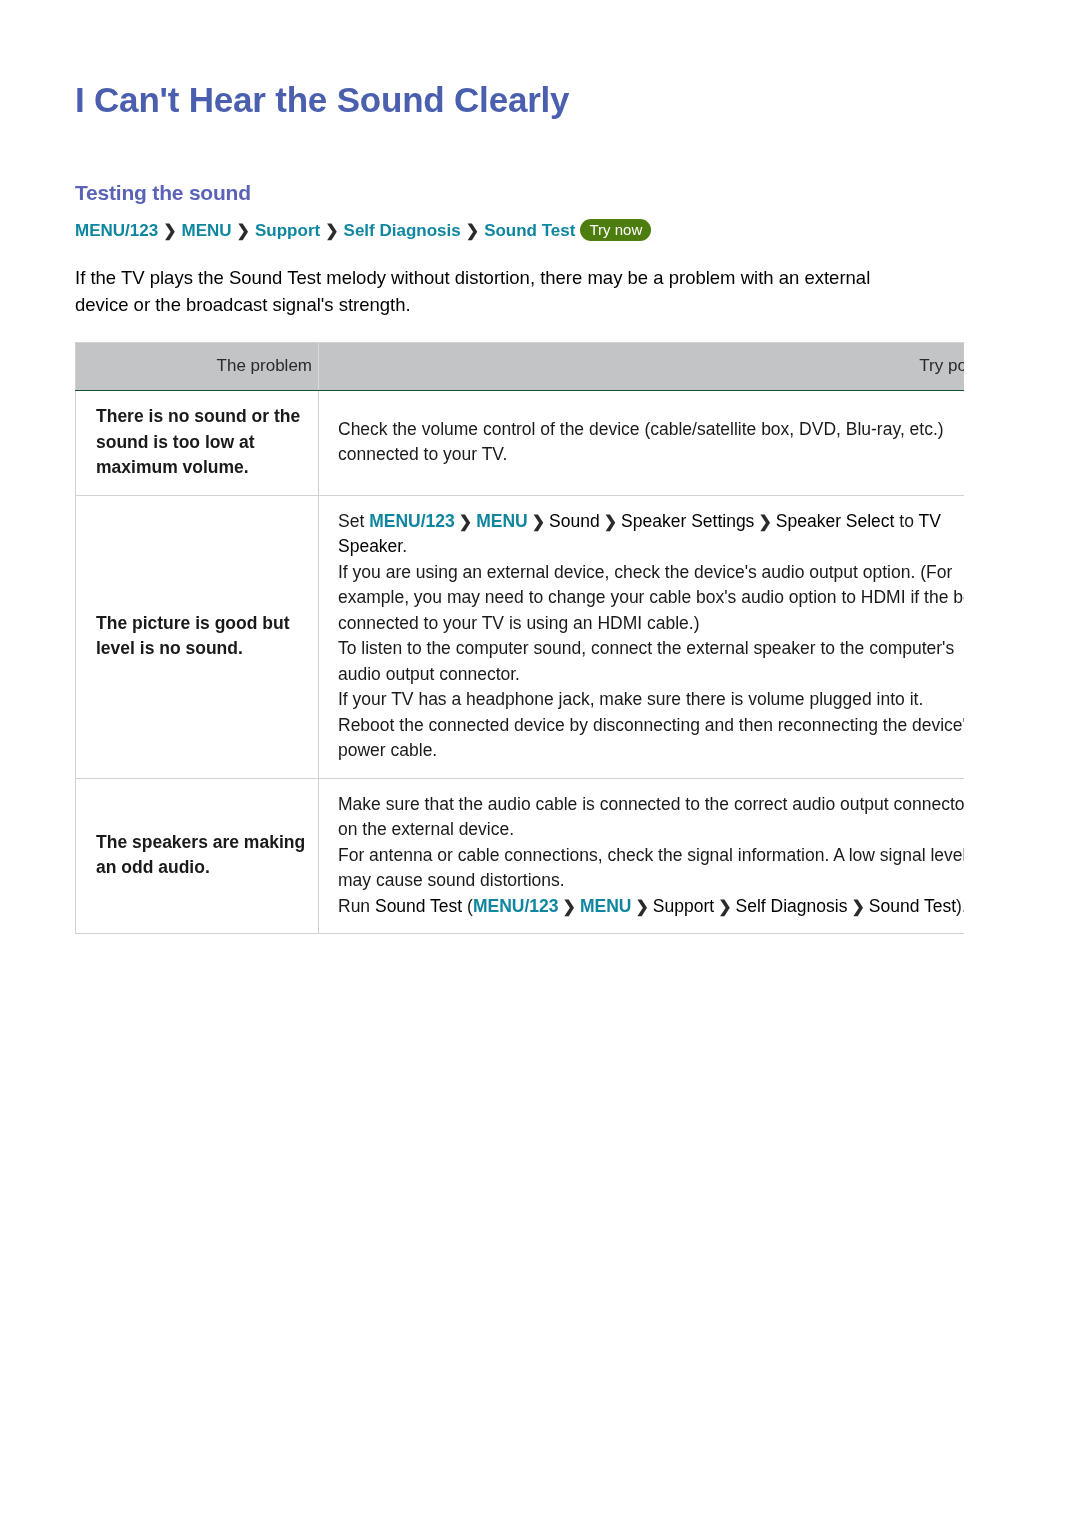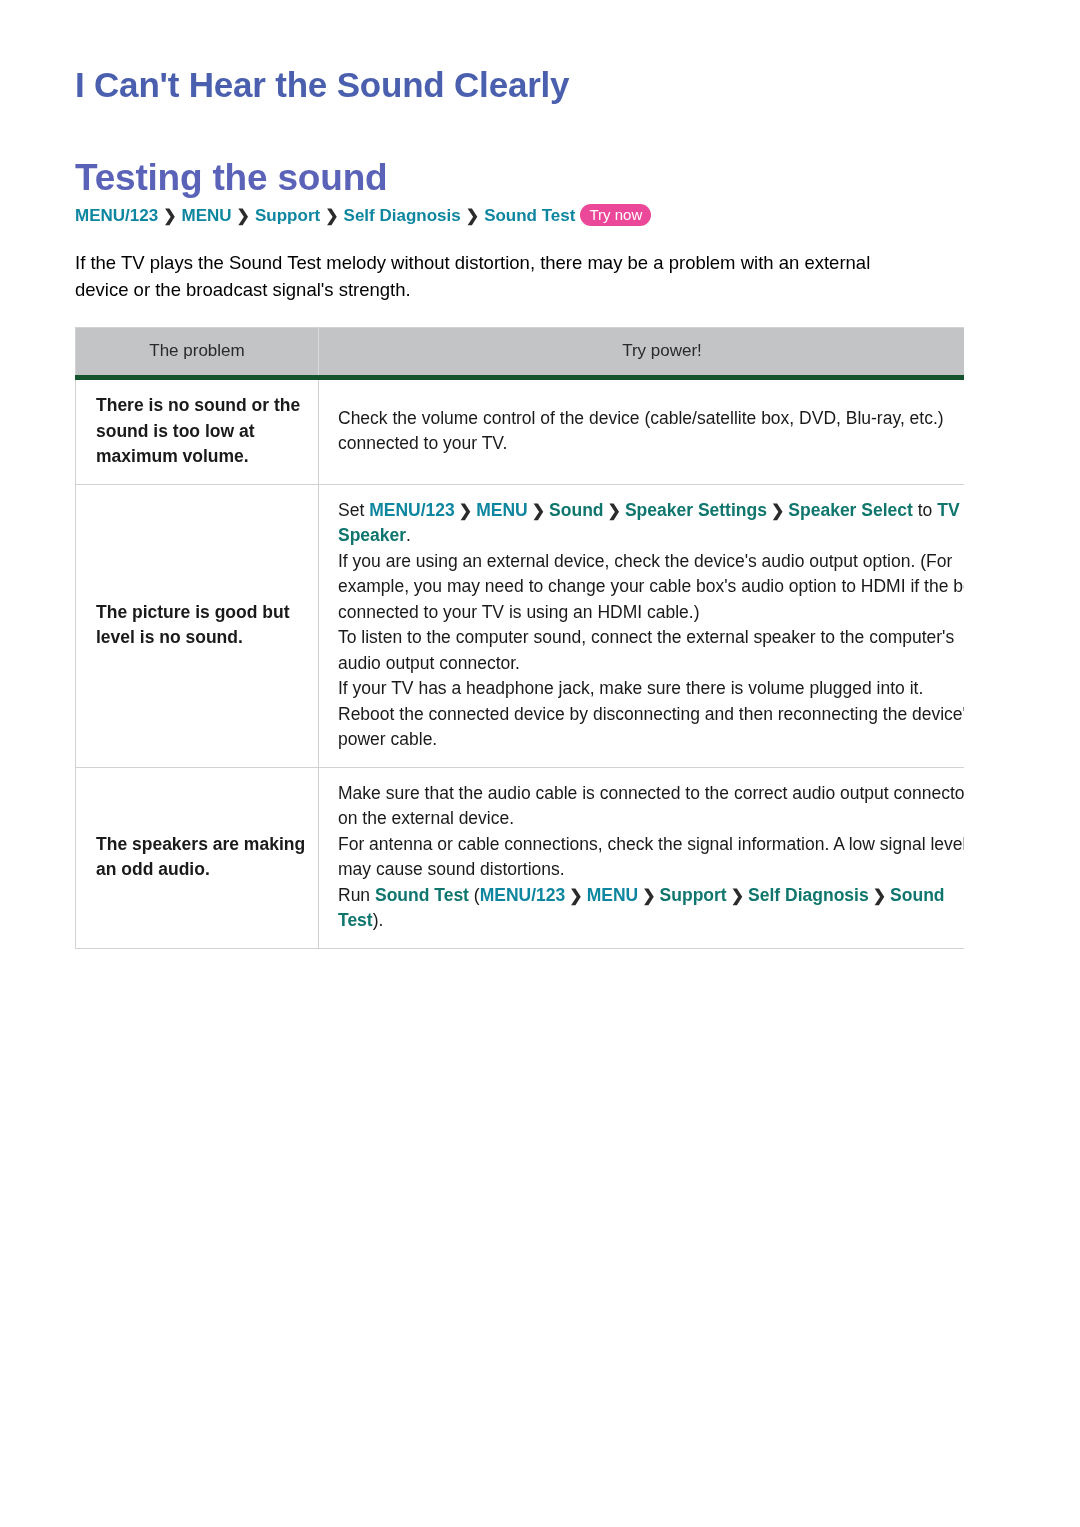--- a/index.html
+++ b/index.html
@@ -12,38 +12,38 @@
     height: 1527px;
     font-family: "Liberation Sans", sans-serif;
     color: #1a1a1a;
     -webkit-font-smoothing: antialiased;
   }
   .page {
     position: relative;
     width: 964px;
     height: 1527px;
     box-sizing: border-box;
-    padding: 1px 75px;
+    padding: 16px 75px;
     overflow: hidden;
   }
 
   
   .page-title {
     margin: 0;
     padding-top: 62px;
     font-size: 35px;
     line-height: 44px;
     font-weight: bold;
     color: #4a5fae;
     letter-spacing: -0.2px;
   }
   .section-title {
     margin: 0;
     padding-top: 54px;
-    font-size: 37px;
+    font-size: 21px;
     line-height: 34px;
     font-weight: bold;
     color: #5b63b8;
     letter-spacing: -0.2px;
   }
 
   
   .breadcrumb {
     margin-top: 9px;
     font-size: 17px;
@@ -57,21 +57,21 @@
     color: #0f86a0;
   }
   .breadcrumb .sep {
     color: #2b2b2b;
     font-weight: bold;
     padding: 0 5px;
     font-size: 16px;
   }
   .try-now {
     display: inline-block;
-    background: #ec4899;
+    background: #4d7c0f;
     color: #ffffff;
     border-radius: 11px;
     padding: 1px 9px 2px 9px;
     font-size: 15px;
     line-height: 19px;
     font-weight: normal;
     margin-left: 5px;
     vertical-align: 1px;
   }
 
@@ -95,24 +95,24 @@
     background: #ffffff;
   }
   .trouble-table col.c1 { width: 243px; }
   .trouble-table col.c2 { width: 687px; }
   .trouble-table th {
     background: #c3c4c6;
     color: #2a2a2a;
     font-size: 17px;
     line-height: 24px;
     font-weight: normal;
-    text-align: center;
+    text-align: right;
     padding: 11px 6px 12px 6px;
     border-right: 1px solid #d9d9d9;
-    border-bottom: 5px solid #14532d;
+    border-bottom: 1px solid #14532d;
   }
   .trouble-table th:last-child { border-right: none; }
   .trouble-table td {
     font-size: 17.5px;
     line-height: 25.5px;
     color: #1a1a1a;
     vertical-align: middle;
     padding: 13px 16px 14px 20px;
     border-top: 1px solid #d2d2d2;
     border-right: 1px solid #cfcfcf;
@@ -124,21 +124,21 @@
     font-weight: bold;
   }
   .trouble-table td.fix {
     padding-left: 19px;
     padding-right: 20px;
   }
   .fix .line { display: block; }
 
   
   .tok-teal { color: #0f86a0; font-weight: bold; }
-  .tok-blue { color: #0f766e; font-weight: bold; }
+  .tok-blue { color: #000000; font-weight: normal; }
   .tok-sep  { color: #2b2b2b; font-weight: bold; padding: 0 4px; font-size: 16px; }
   .tok-plain { color: #1a1a1a; text-align: right; }
 </style>
 </head>
 <body>
 
 <div class="page">
 
   <h1 class="page-title">I Can't Hear the Sound Clearly</h1>
 

